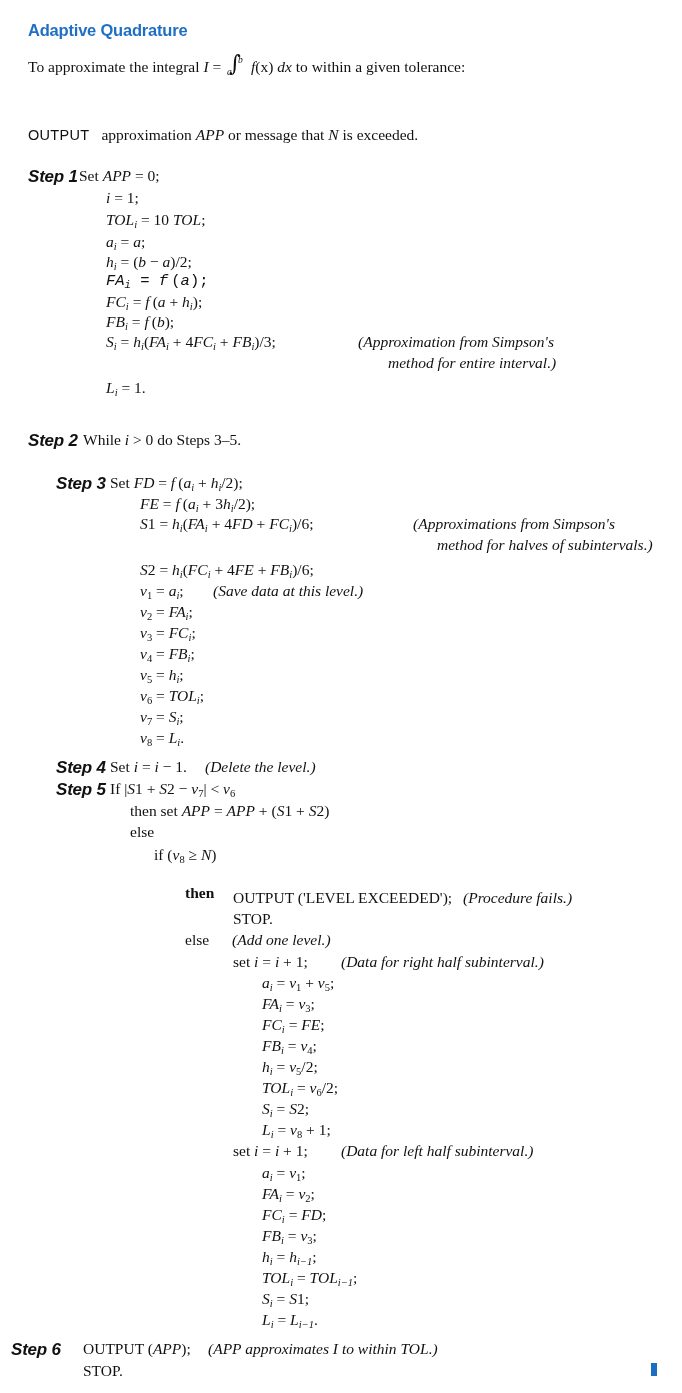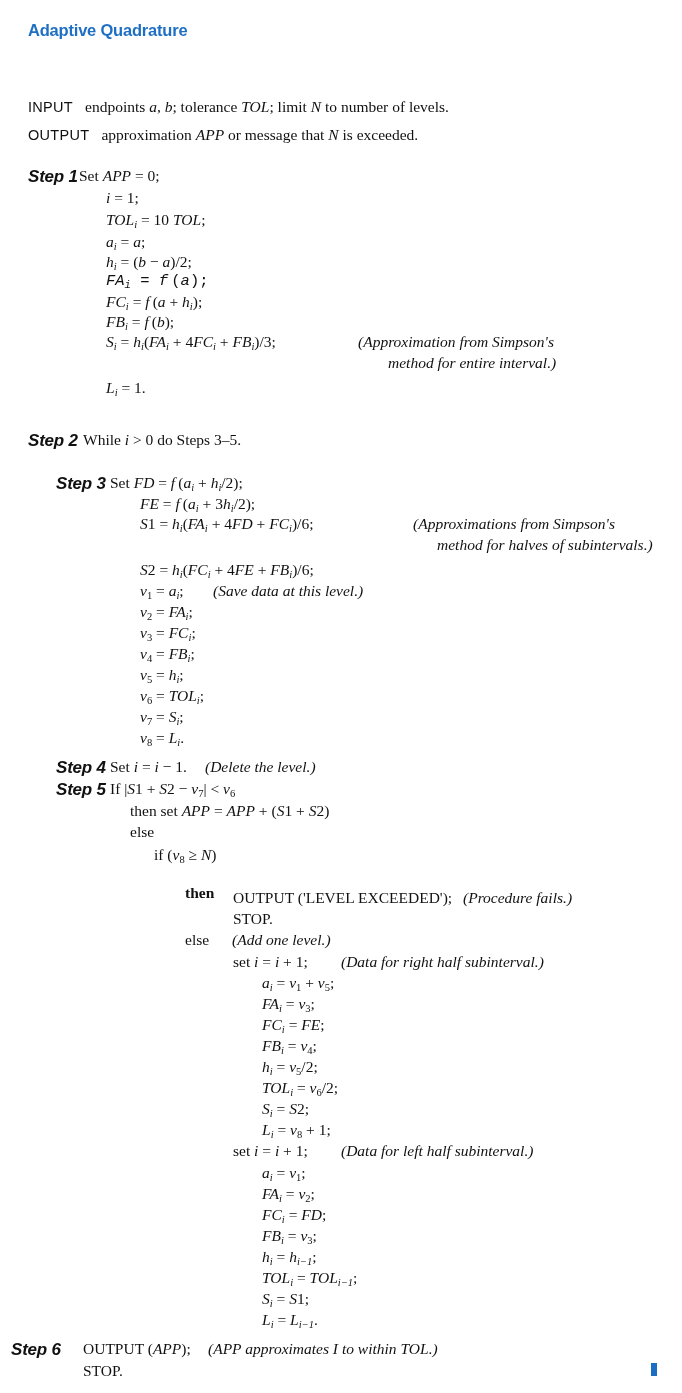--- a/index.html
+++ b/index.html
@@ -136,24 +136,24 @@
     background: #1b6ec2;
   }
 </style>
 </head>
 <body>
 
 <div class="page">
 
   <div class="algo-title" style="color: rgb(31, 111, 196);">Adaptive Quadrature</div>
 
-
-  <div class="io-row input">
-    <span class="io-label">INPUT</span><span class="io-text">endpoints <span class="mi">a</span>,&nbsp;<span class="mi">b</span>; tolerance <span class="mi">TOL</span>; limit <span class="mi">N</span> to number of levels.</span>
-  </div>
+  <div class="intro">
+    <span>To approximate the integral </span><span class="mi">I</span><span> = </span><span class="integral"><span class="sgn">∫</span><span class="up">b</span><span class="lo">a</span></span><span class="mi"> f</span><span>(x)</span><span class="mi"> dx</span><span> to within a given tolerance:</span>
+  </div>
+
 
   <div class="io-row output">
     <span class="io-label">OUTPUT</span><span class="io-text">approximation <span class="mi">APP</span> or message that <span class="mi">N</span> is exceeded.</span>
   </div>
 
   <div class="line" style="left:28px; top:168px;">
     <span class="steplabel">Step 1</span>
   </div>
   <div class="line" style="left:79px; top:168px;">
     Set <span class="mi">APP</span> = 0;

